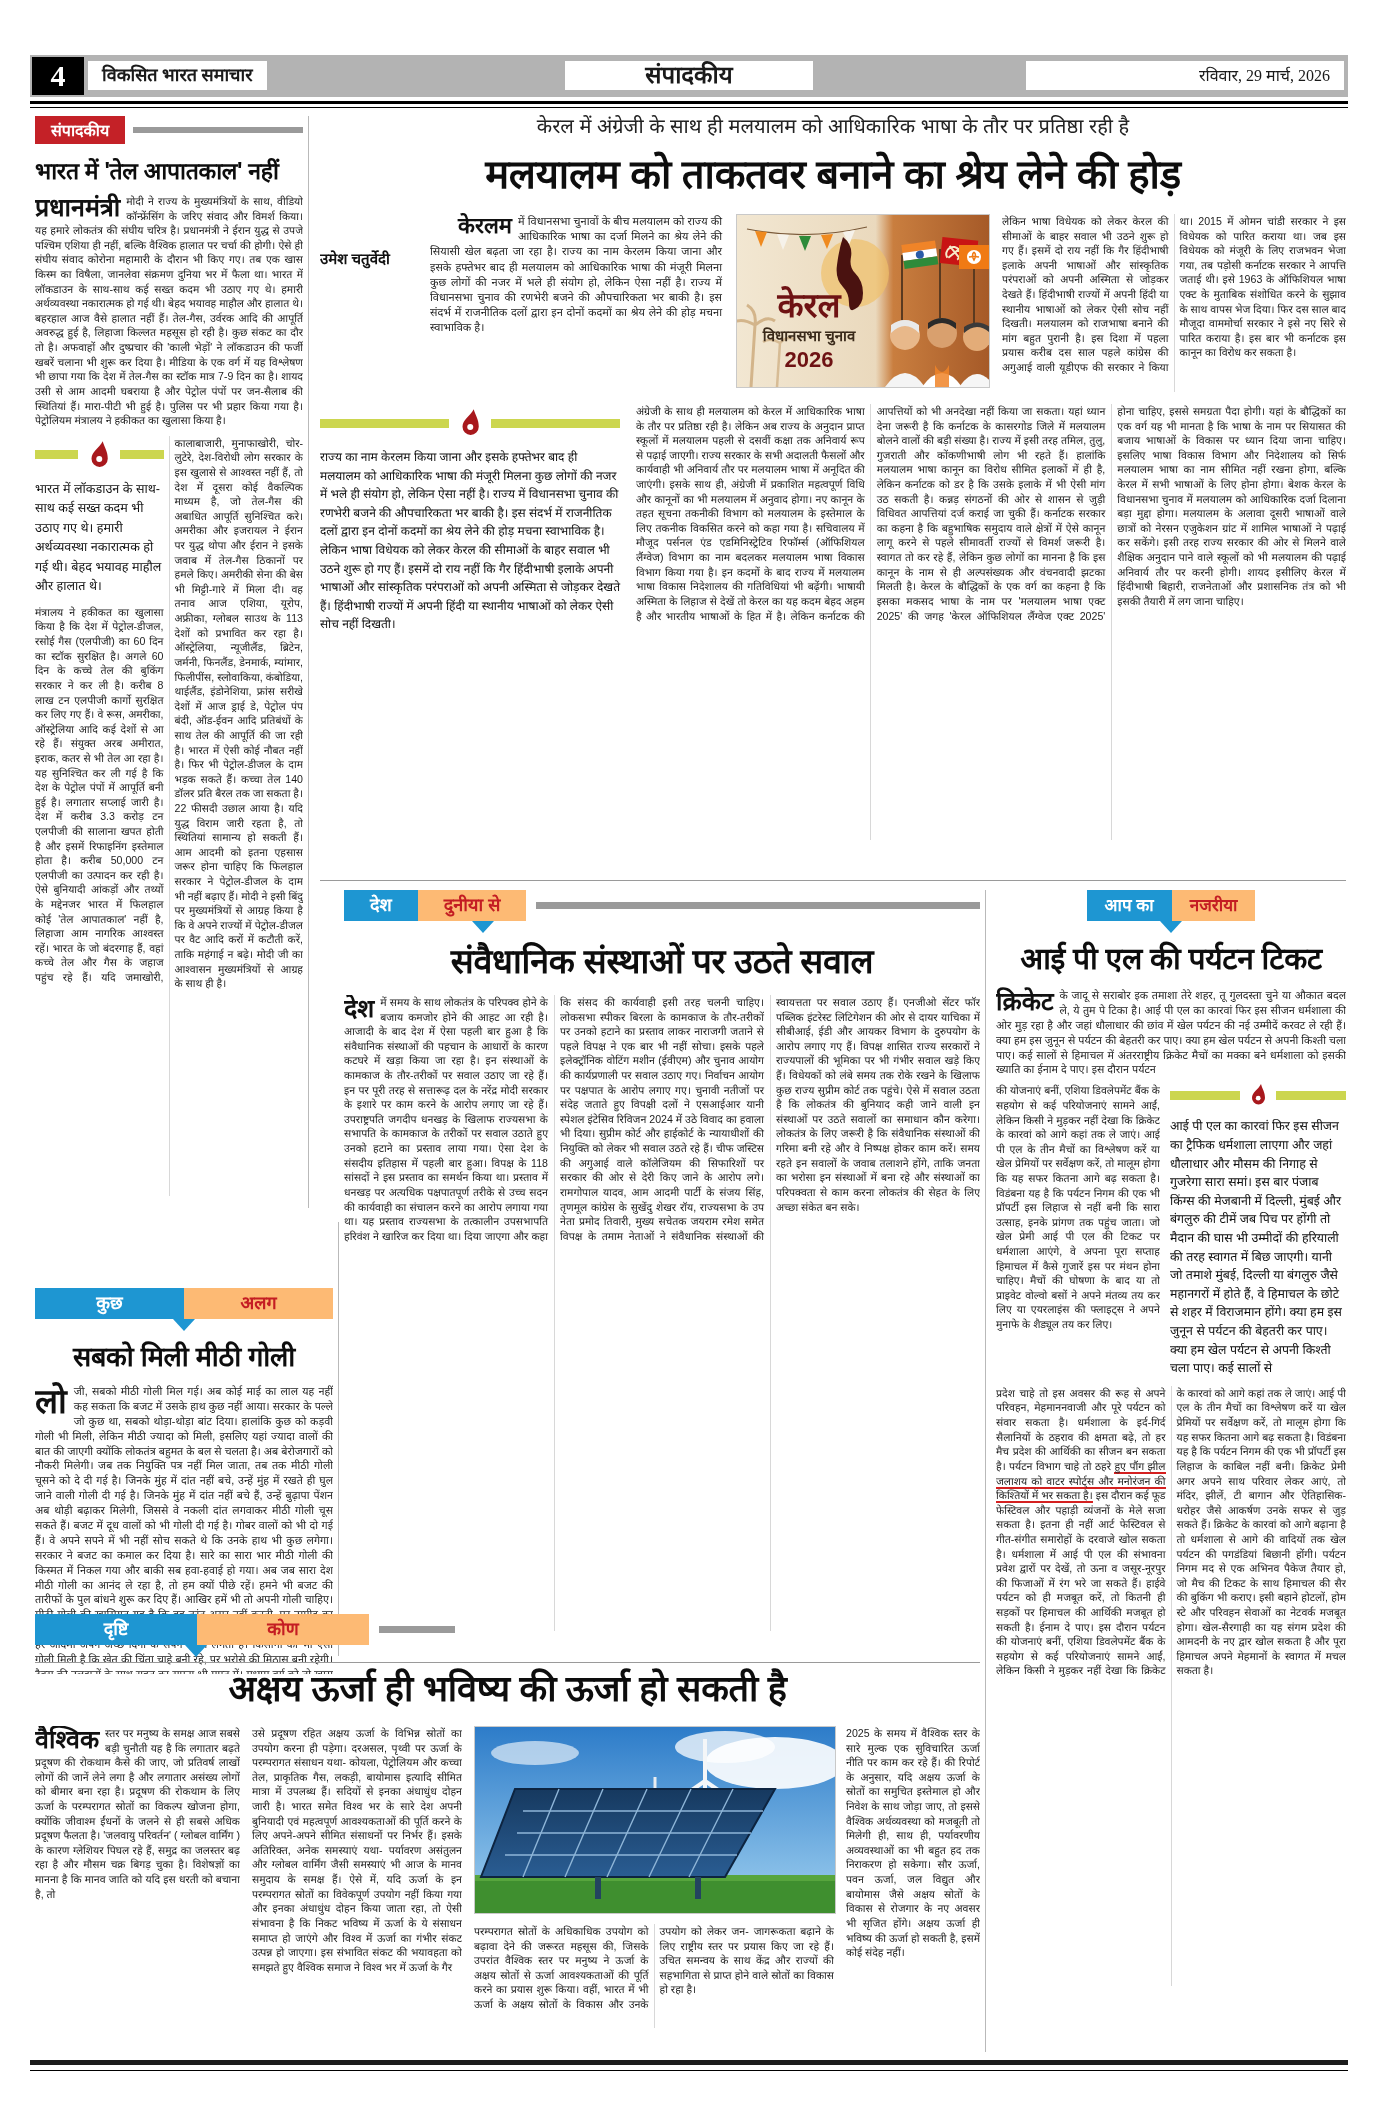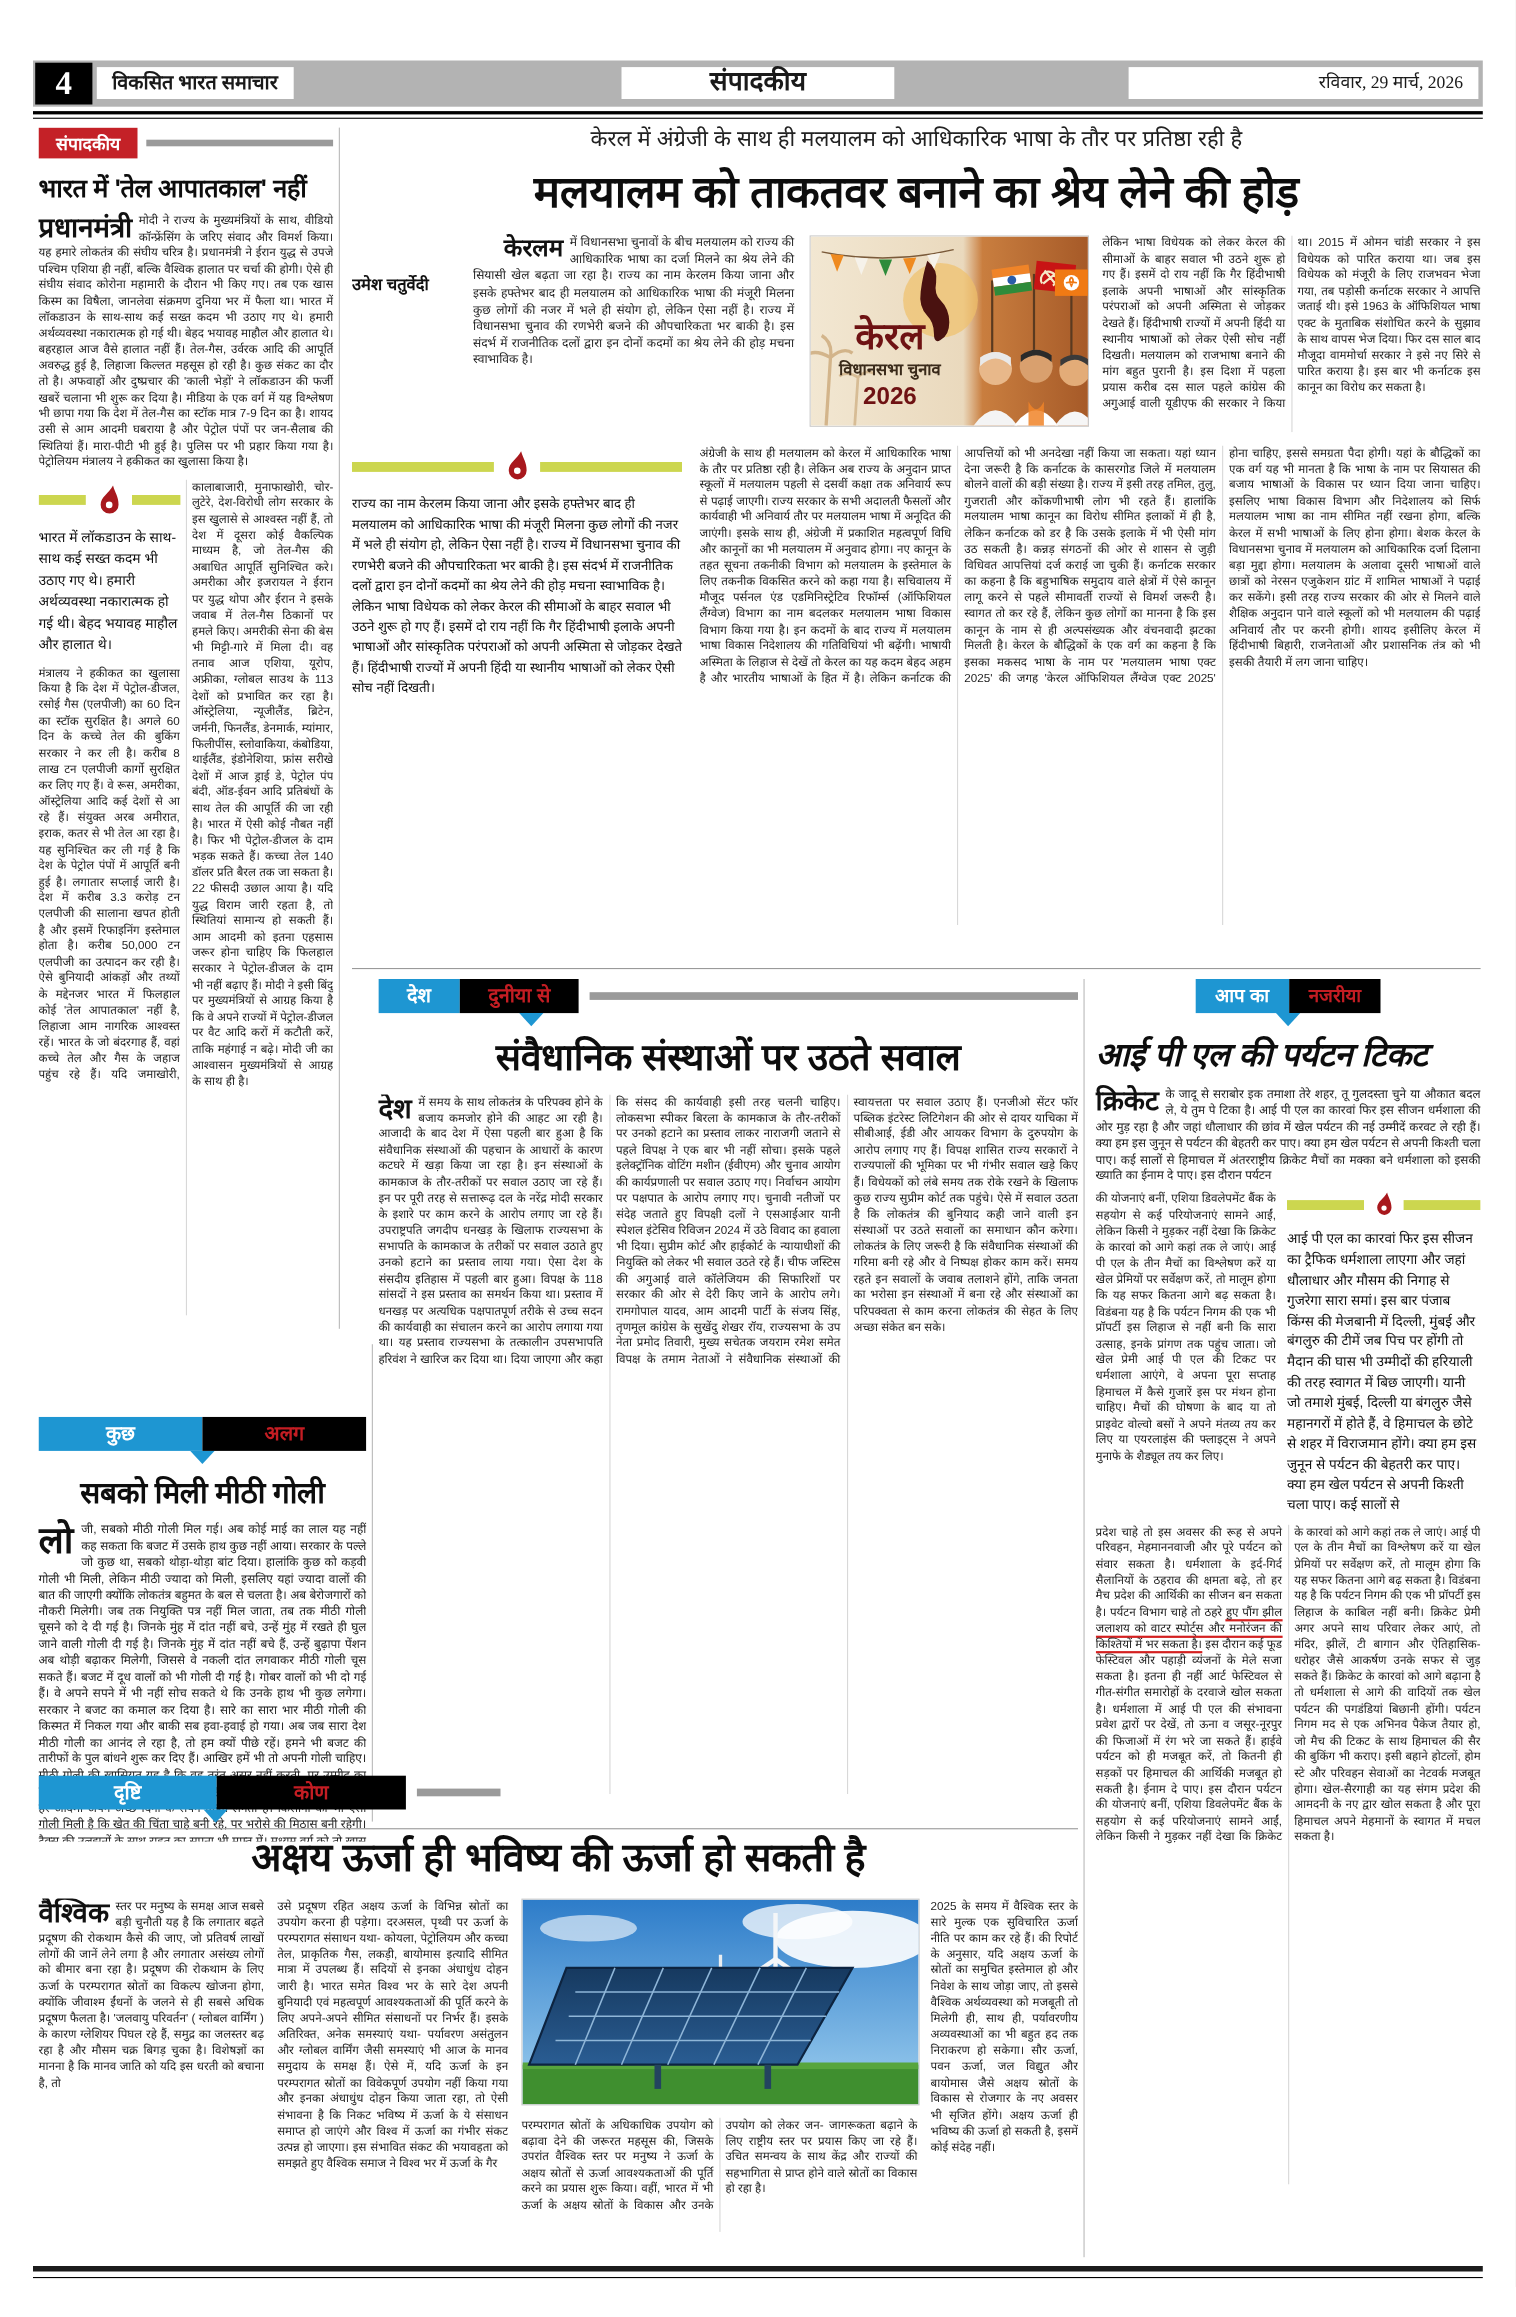--- a/index.html
+++ b/index.html
@@ -28,21 +28,21 @@
   .clip{overflow:hidden;}
   
   .pq-bar{display:flex;align-items:center;gap:6px;margin:4px 0 10px 0;}
   .pq-bar .bar{flex:1;height:9px;background:#ccd64f;}
   .pq-text{font-size:12px;line-height:1.55;color:#101010;text-align:left;}
   .drop-icon{width:30px;height:30px;flex:0 0 auto;}
   
   .tab-row{display:flex;align-items:flex-start;position:relative;}
   .tab{height:31px;line-height:31px;padding:0 26px;font-weight:bold;font-size:18px;position:relative;}
   .tab-blue{background:#1e96d2;color:#fff;}
-  .tab-yellow{background:#000000;color:#c41d23;}
+  .tab-yellow{background:#fdba74;color:#c41d23;}
   .tab-tail{position:absolute;top:31px;width:0;height:0;border-left:11px solid transparent;
             border-right:11px solid transparent;border-top:12px solid #1e96d2;}
   .tab-rule{flex:1;height:7px;background:#9a9a9a;margin-top:12px;margin-left:10px;}
   
   .hl{font-weight:bold;color:#0d0d0d;font-family:"Liberation Sans", sans-serif;letter-spacing:-.3px;}
   
   .red-u{border-bottom:2.5px solid #d42020;}
   
   .ed-tag-row{display:flex;align-items:center;}
   .ed-tag{background:#c42127;color:#fff;font-weight:bold;font-size:16px;padding:3px 16px;}
@@ -212,21 +212,21 @@
     </div>
   </section>
   <div class="vline" style="left:985px;top:890px;height:1162px;"></div>
 
   <section style="left:996px;top:890px;width:350px;height:1162px;" class="clip">
     <div class="tab-row" style="justify-content:center;">
       <span class="tab tab-blue" style="padding:0 18px;font-size:17px;">आप का</span>
       <span class="tab tab-yellow" style="padding:0 18px;font-size:17px;">नजरीया</span>
       <span class="tab-tail" style="left:50%;margin-left:-11px;"></span>
     </div>
-    <div class="hl" style="font-size:30px;text-align:left;margin:16px 0 10px 0;font-style:italic;">आई पी एल की पर्यटन टिकट</div>
+    <div class="hl" style="font-size:30px;text-align:center;margin:16px 0 10px 0;">आई पी एल की पर्यटन टिकट</div>
     <p class="body-txt" style="margin:0 0 6px 0;font-size:10.8px;">
       <b class="lead-word">क्रिकेट</b>
       <span>के जादू से सराबोर इक तमाशा तेरे शहर, तू गुलदस्ता चुने या औकात बदल ले, ये तुम पे टिका है। आई पी एल का कारवां फिर इस सीजन धर्मशाला की ओर मुड़ रहा है और जहां धौलाधार की छांव में खेल पर्यटन की नई उम्मीदें करवट ले रही हैं। क्या हम इस जुनून से पर्यटन की बेहतरी कर पाए। क्या हम खेल पर्यटन से अपनी किश्ती चला पाए। कई सालों से हिमाचल में अंतरराष्ट्रीय क्रिकेट मैचों का मक्का बने धर्मशाला को इसकी ख्याति का ईनाम दे पाए। इस दौरान पर्यटन</span>
     </p>
     <div style="display:flex;gap:10px;">
       <div style="width:164px;flex:0 0 auto;" class="clip">
         <p class="body-txt" style="margin:0;">की योजनाएं बनीं, एशिया डिवलेपमेंट बैंक के सहयोग से कई परियोजनाएं सामने आईं, लेकिन किसी ने मुड़कर नहीं देखा कि क्रिकेट के कारवां को आगे कहां तक ले जाएं। आई पी एल के तीन मैचों का विश्लेषण करें या खेल प्रेमियों पर सर्वेक्षण करें, तो मालूम होगा कि यह सफर कितना आगे बढ़ सकता है। विडंबना यह है कि पर्यटन निगम की एक भी प्रॉपर्टी इस लिहाज से नहीं बनी कि सारा उत्साह, इनके प्रांगण तक पहुंच जाता। जो खेल प्रेमी आई पी एल की टिकट पर धर्मशाला आएंगे, वे अपना पूरा सप्ताह हिमाचल में कैसे गुजारें इस पर मंथन होना चाहिए। मैचों की घोषणा के बाद या तो प्राइवेट वोल्वो बसों ने अपने मंतव्य तय कर लिए या एयरलाइंस की फ्लाइट्स ने अपने मुनाफे के शैड्यूल तय कर लिए।</p>
       </div>
       <div style="flex:1;">
         <div class="pq-bar" style="margin-top:0;">

